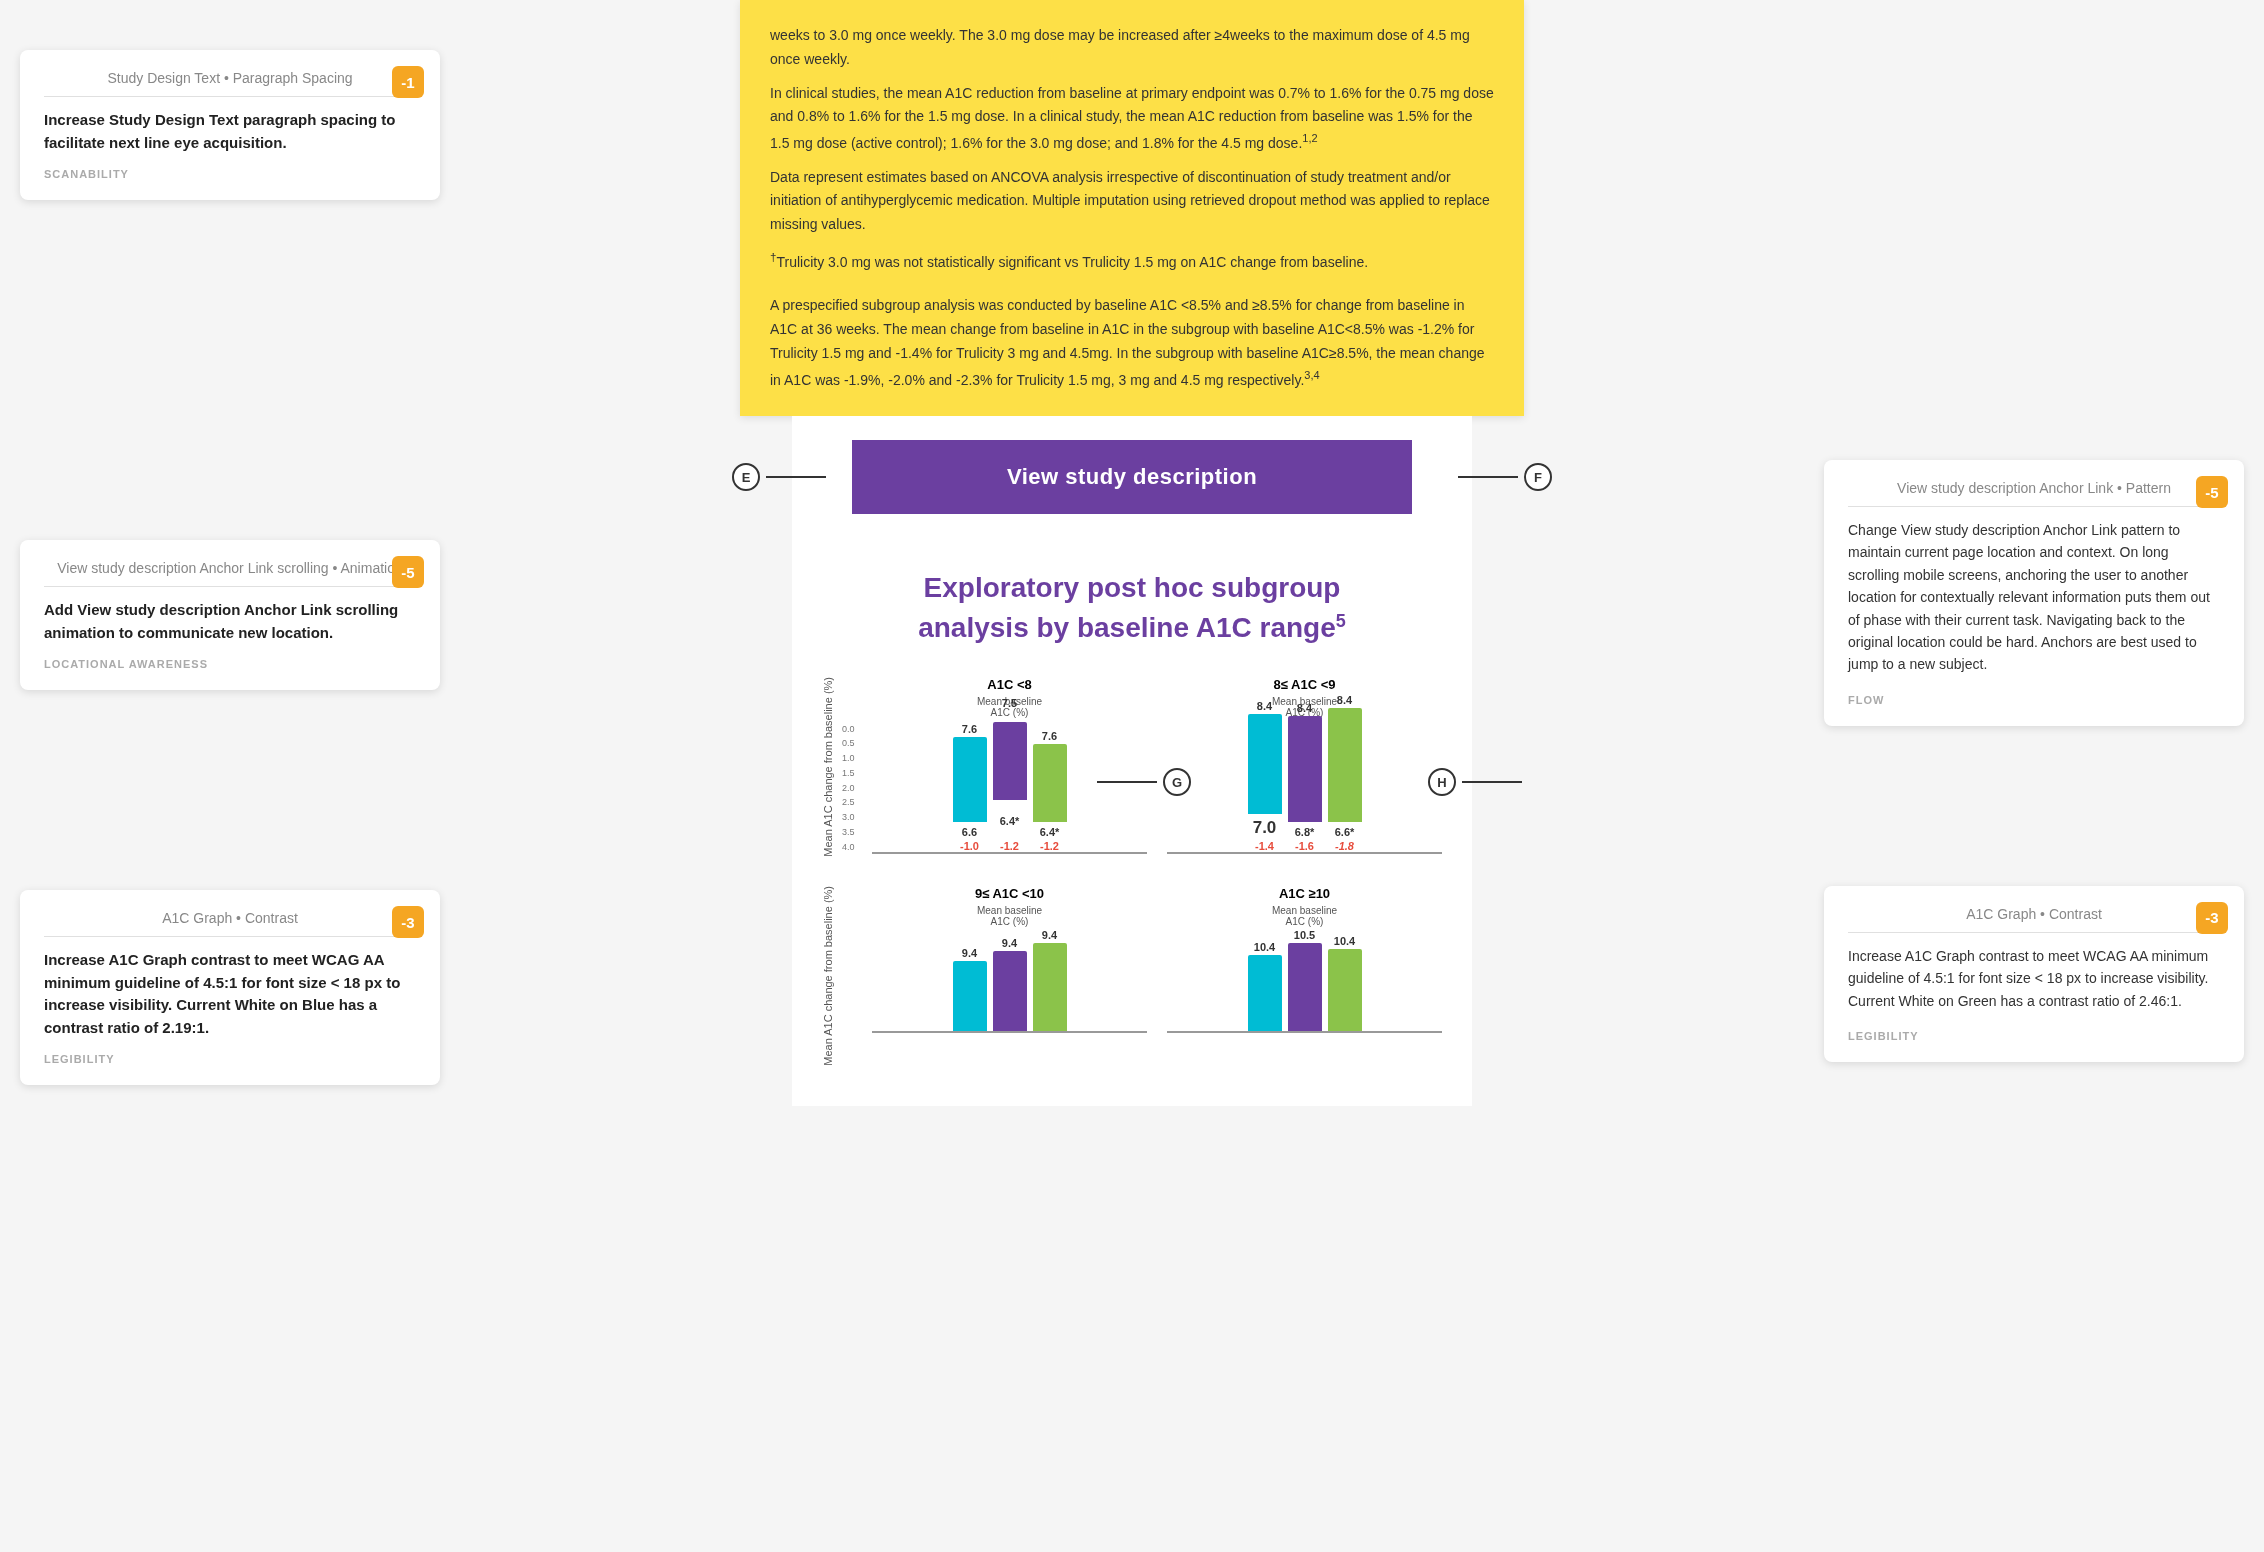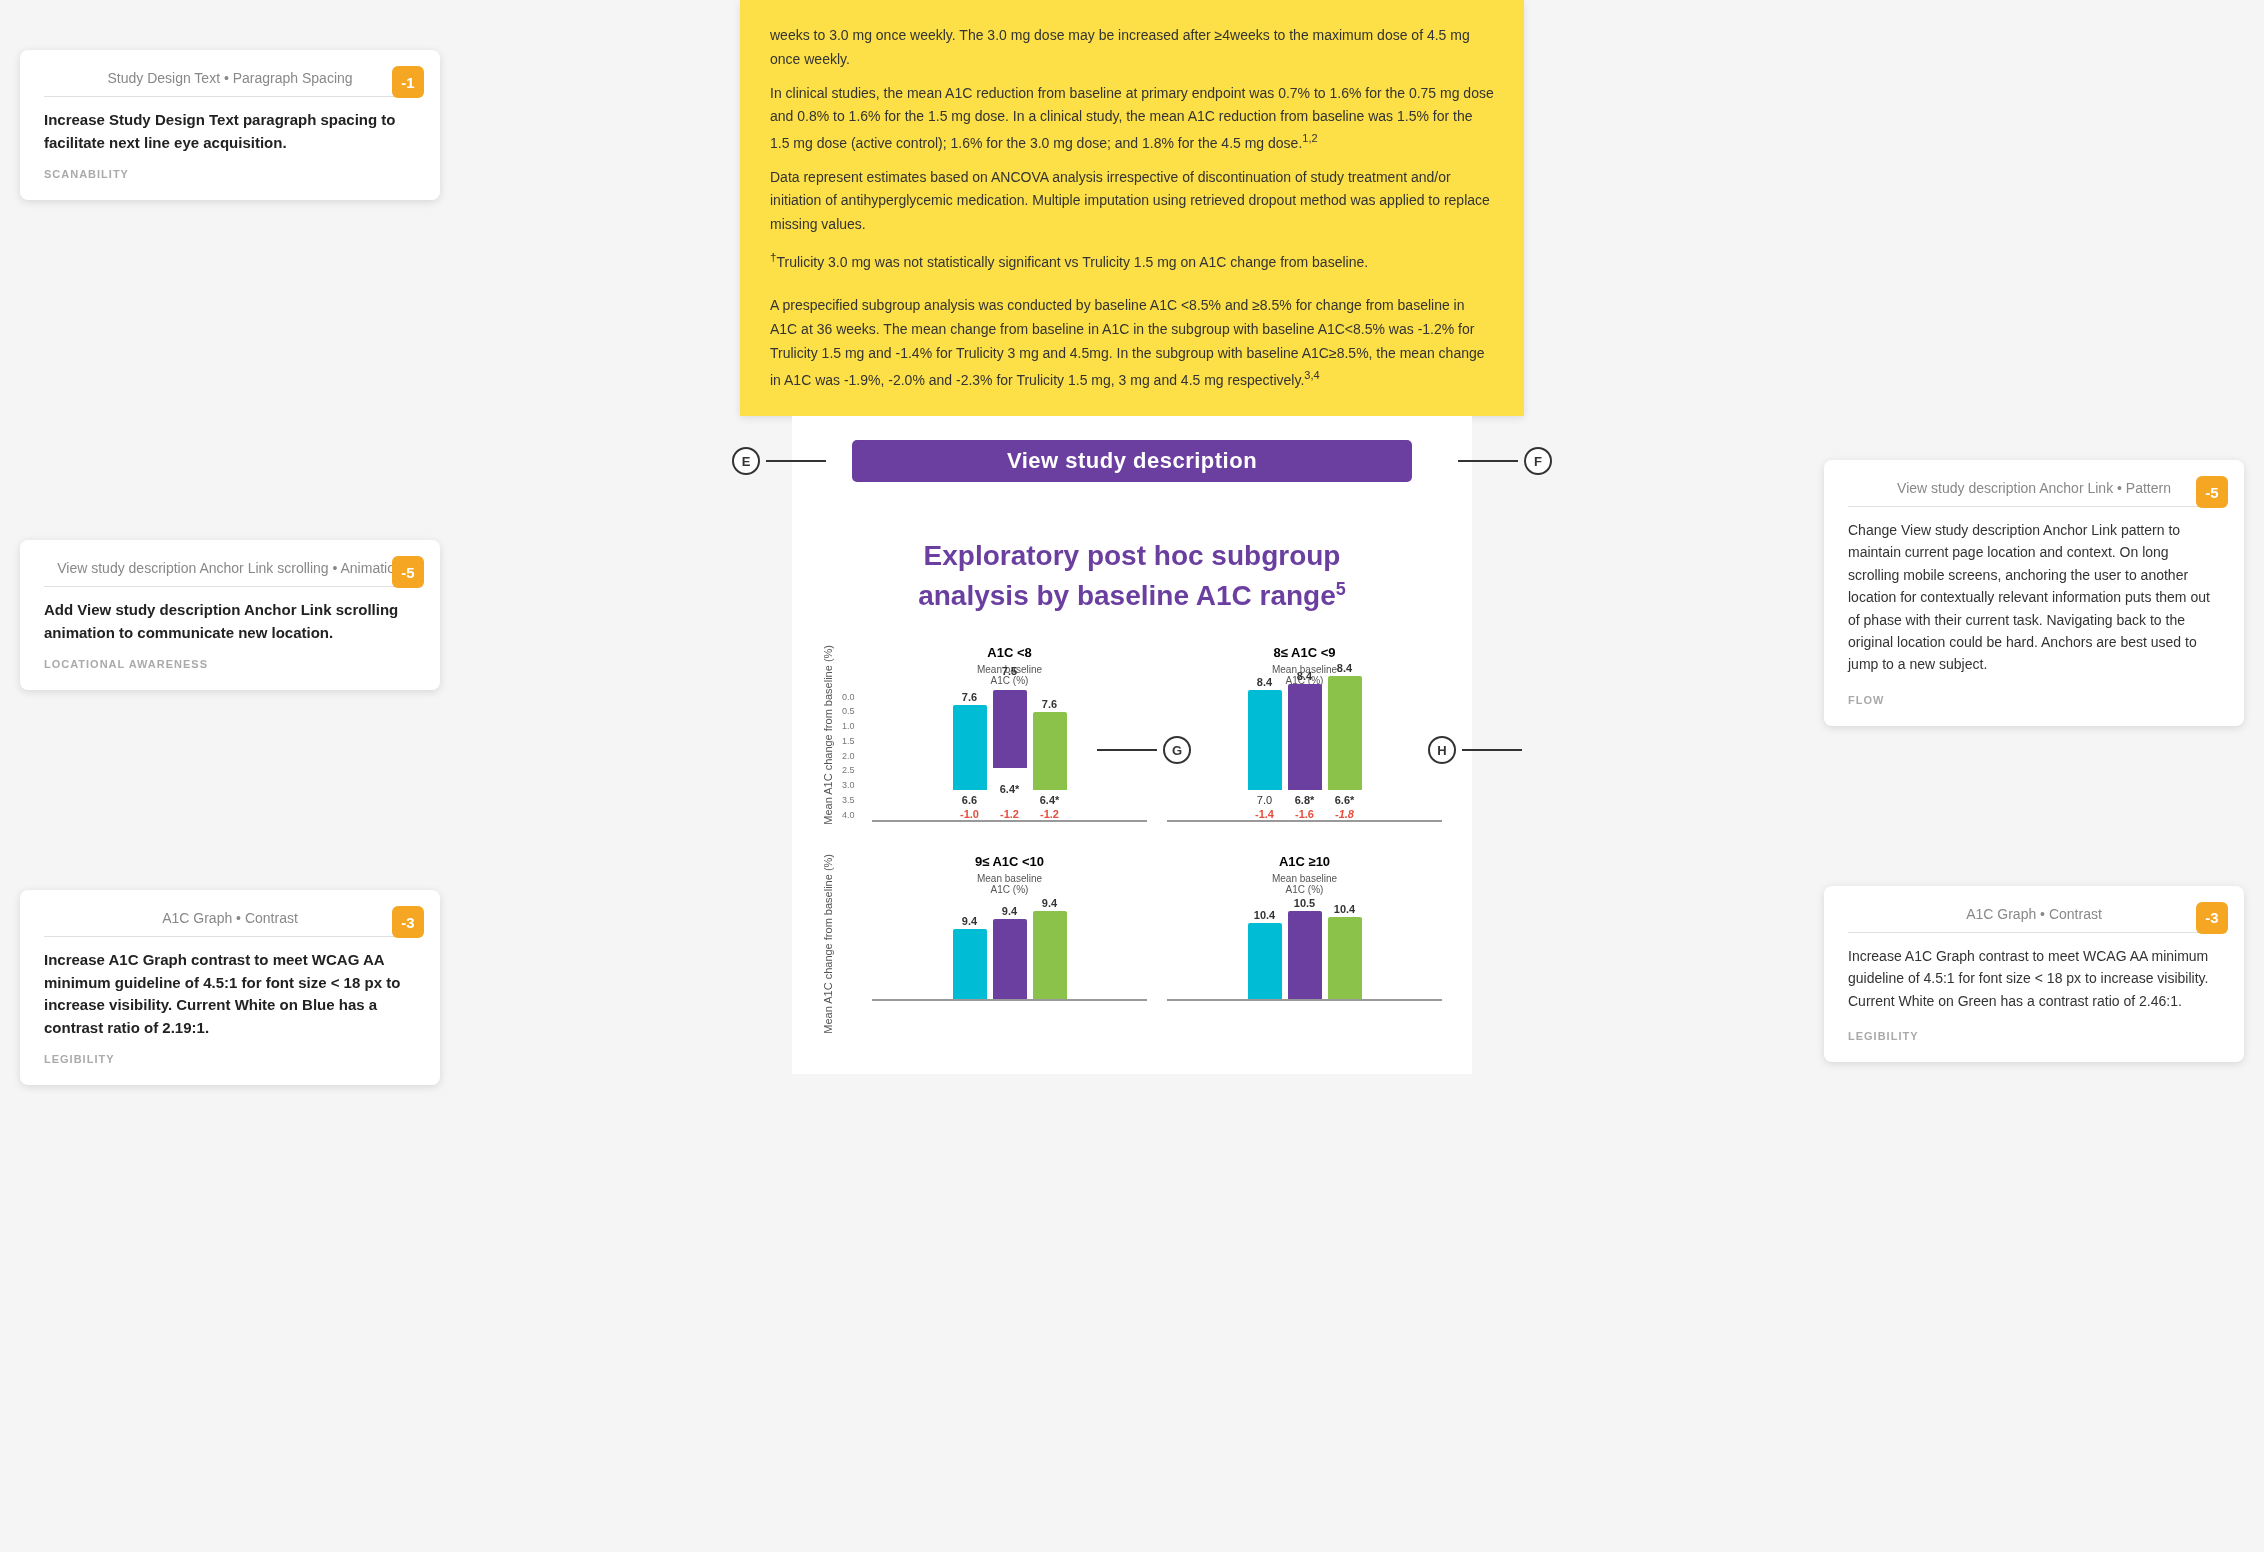--- a/index.html
+++ b/index.html
@@ -110,23 +110,23 @@
       color: #333;
       box-shadow: 0 2px 8px rgba(0,0,0,0.1);
       margin-bottom: 0;
     }
 
     .view-study-btn {
       background: #6b3fa0;
       color: white;
       font-size: 22px;
       font-weight: bold;
-      padding: 8px 60px;
+      padding: 24px 60px;
       border: none;
-      border-radius: 5px;
+      border-radius: 0;
       cursor: pointer;
       display: block;
       width: 100%;
       text-align: center;
       letter-spacing: 0.5px;
     }
 
     
     .graph-section {
       background: white;
@@ -273,21 +273,21 @@
           </div>
         </div>
 
         <div style="flex:1; position:relative;">
           <div style="font-size:13px; font-weight:bold; text-align:center; margin-bottom:4px;">8≤ A1C &lt;9</div>
           <div style="font-size:10px; color:#555; text-align:center; margin-bottom:6px;">Mean baseline<br>A1C (%)</div>
           <div style="display:flex; justify-content:center; align-items:flex-end; gap:6px; height:130px; border-bottom:2px solid #999; position:relative;">
             <div style="display:flex; flex-direction:column; align-items:center; gap:2px;">
               <span style="font-size:11px; color:#333; font-weight:bold;">8.4</span>
               <div style="width:34px; height:100px; background:#00bcd4; border-radius:2px 2px 0 0;"></div>
-              <span style="font-size:11px; color:#333; font-weight:normal; margin-top:2px;">7.0</span>
+              <span style="font-size:17px; color:#333; font-weight:bold; margin-top:2px;">7.0</span>
               <span style="font-size:11px; color:#e74c3c; font-weight:bold;">-1.4</span>
             </div>
             <div style="display:flex; flex-direction:column; align-items:center; gap:2px;">
               <span style="font-size:11px; color:#333; font-weight:bold;">8.4</span>
               <div style="width:34px; height:106px; background:#6b3fa0; border-radius:2px 2px 0 0;"></div>
               <span style="font-size:11px; color:#333; font-weight:bold; margin-top:2px;">6.8*</span>
               <span style="font-size:11px; color:#e74c3c; font-weight:bold;">-1.6</span>
             </div>
             <div style="display:flex; flex-direction:column; align-items:center; gap:2px;">
               <span style="font-size:11px; color:#333; font-weight:bold;">8.4</span>

